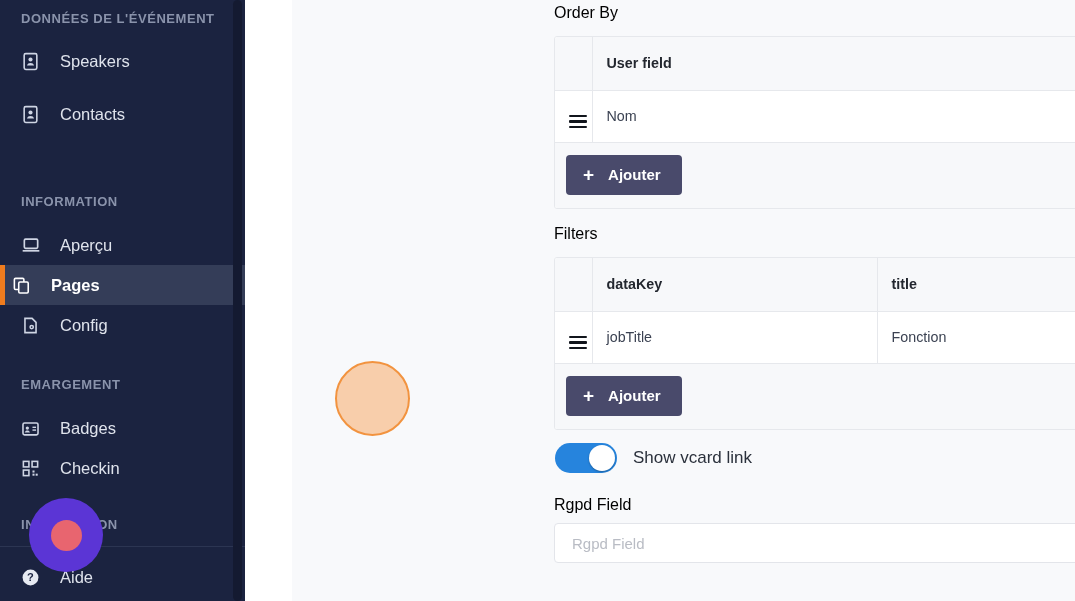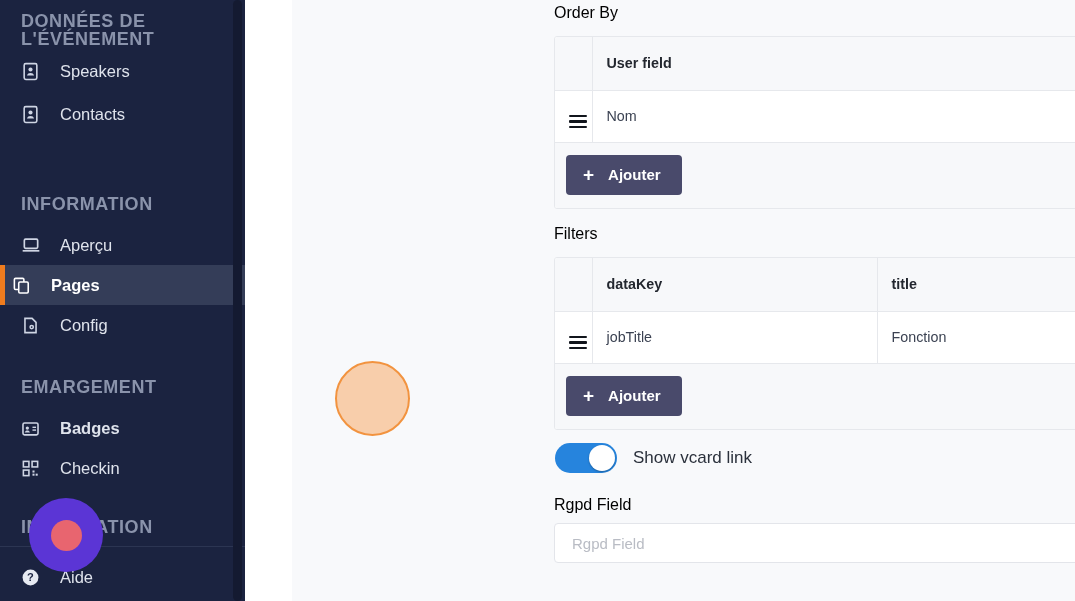--- a/index.html
+++ b/index.html
@@ -30,25 +30,26 @@
     overflow: hidden;
   }
   .sidebar-inner {
     position: relative;
     width: 245px;
     height: 601px;
   }
 
   .side-section-title {
     color: #8a93ab;
-    font-size: 18px;
+    font-size: 13px;
     font-weight: bold;
     letter-spacing: 0.55px;
     padding-left: 21px;
     line-height: 1;
+    text-align: center;
   }
 
   .side-item {
     position: relative;
     display: flex;
     align-items: center;
     height: 40px;
     padding-left: 21px;
     color: #dfe3ec;
     font-size: 16.5px;
@@ -261,21 +262,21 @@
 </head>
 <body>
 
 <div id="app">
 
   <nav class="sidebar">
     <div class="sidebar-inner">
 
       <div class="side-section-title" style="position:absolute; top:12px;">DONNÉES DE L'ÉVÉNEMENT</div>
 
-      <div class="side-item" style="position:absolute; top:41px; width:262px;align-items:flex-end;">
+      <div class="side-item" style="position:absolute; top:41px; width:262px;">
         <span class="s-icon">
           <svg width="19" height="19" viewBox="0 0 24 24" fill="none" stroke="currentColor" stroke-width="2">
             <rect x="4" y="2" width="16" height="20" rx="2"></rect>
             <circle cx="12" cy="9.5" r="2.6" fill="currentColor" stroke="none"></circle>
             <path d="M7.5 17c.6-2.2 2.3-3.2 4.5-3.2s3.9 1 4.5 3.2" fill="currentColor" stroke="none"></path>
           </svg>
         </span>
         <span class="s-label">Speakers</span>
       </div>
 
@@ -319,21 +320,21 @@
             <path d="M5 3h9l5 5v13H5z"></path>
             <circle cx="13.5" cy="14" r="3" fill="currentColor" stroke="none"></circle>
             <circle cx="13.5" cy="14" r="1.1" fill="#1b2340" stroke="none"></circle>
           </svg>
         </span>
         <span class="s-label">Config</span>
       </div>
 
       <div class="side-section-title" style="position:absolute; top:378px;">EMARGEMENT</div>
 
-      <div class="side-item" style="position:absolute; top:408px; width:245px;font-weight:bold;">
+      <div class="side-item" style="position:absolute; top:408px; width:245px;">
         <span class="s-icon">
           <svg width="19" height="19" viewBox="0 0 24 24" fill="none" stroke="currentColor" stroke-width="2">
             <rect x="2.5" y="5" width="19" height="15" rx="2"></rect>
             <circle cx="8" cy="11.5" r="2.1" fill="currentColor" stroke="none"></circle>
             <path d="M4.7 17.2c.5-1.8 1.7-2.6 3.3-2.6s2.8.8 3.3 2.6" fill="currentColor" stroke="none"></path>
             <line x1="14.5" y1="10.5" x2="19" y2="10.5" stroke-width="1.8"></line>
             <line x1="14.5" y1="14" x2="19" y2="14" stroke-width="1.8"></line>
           </svg>
         </span>
         <span class="s-label">Badges</span>

